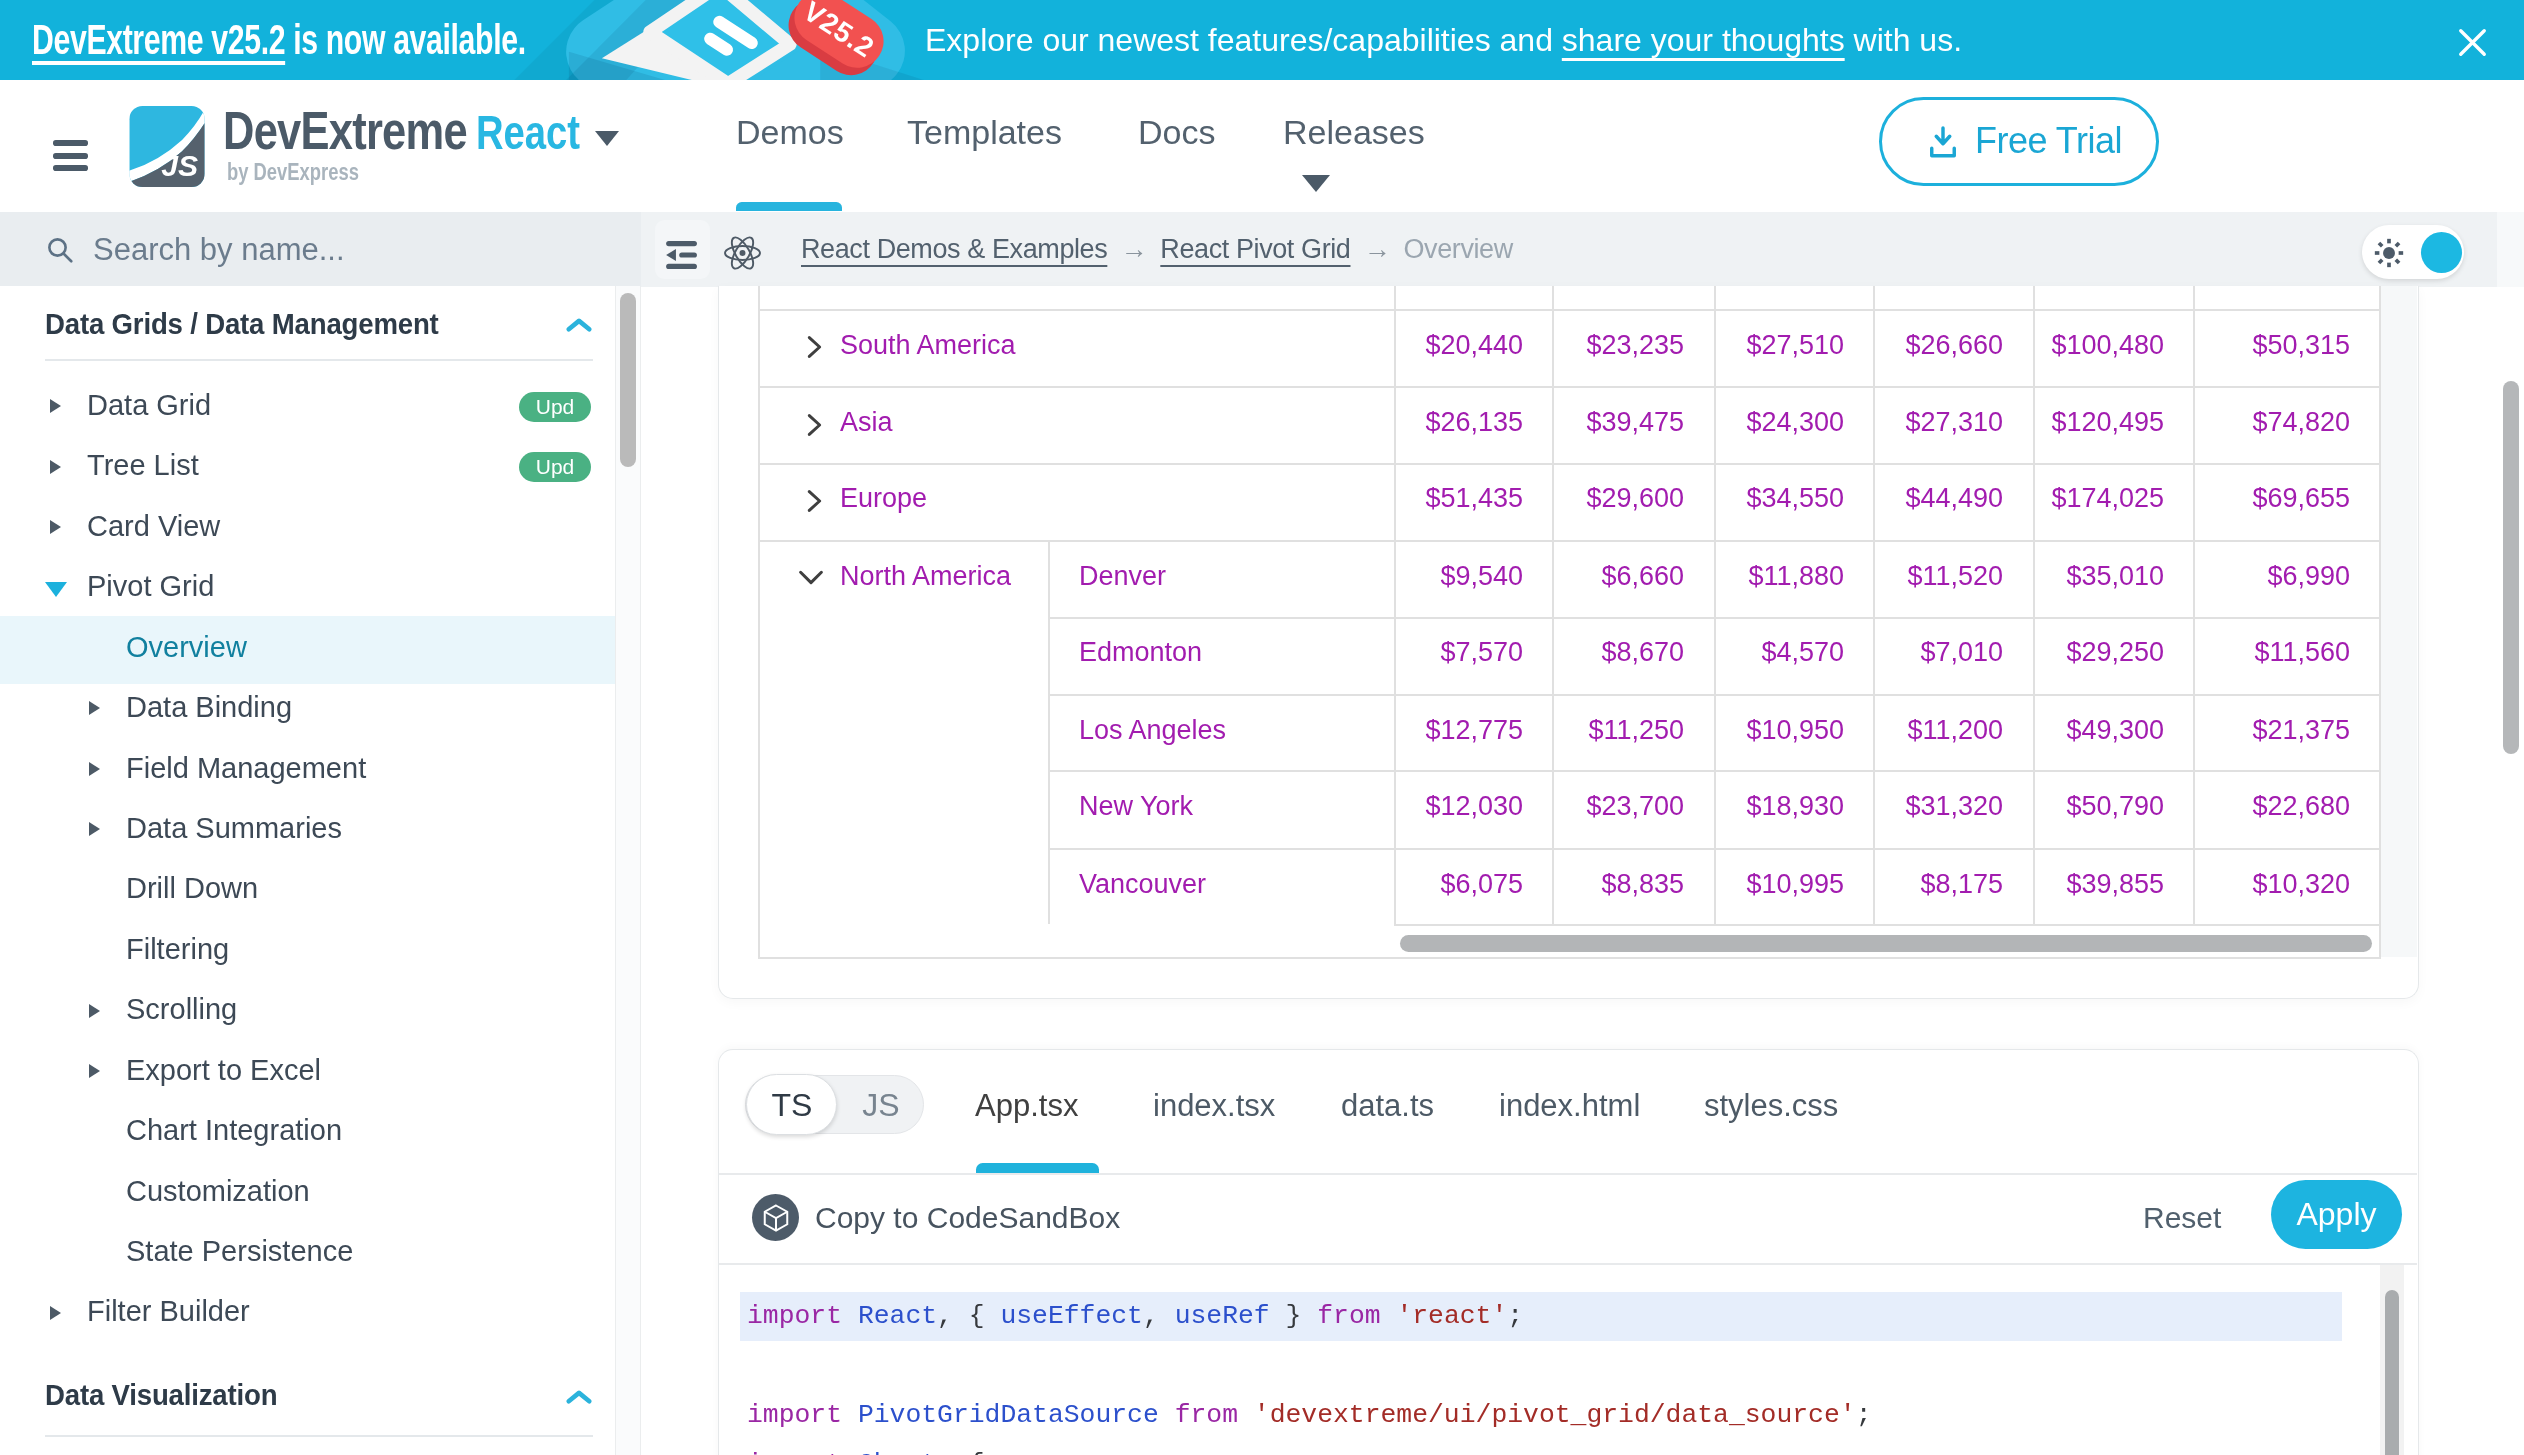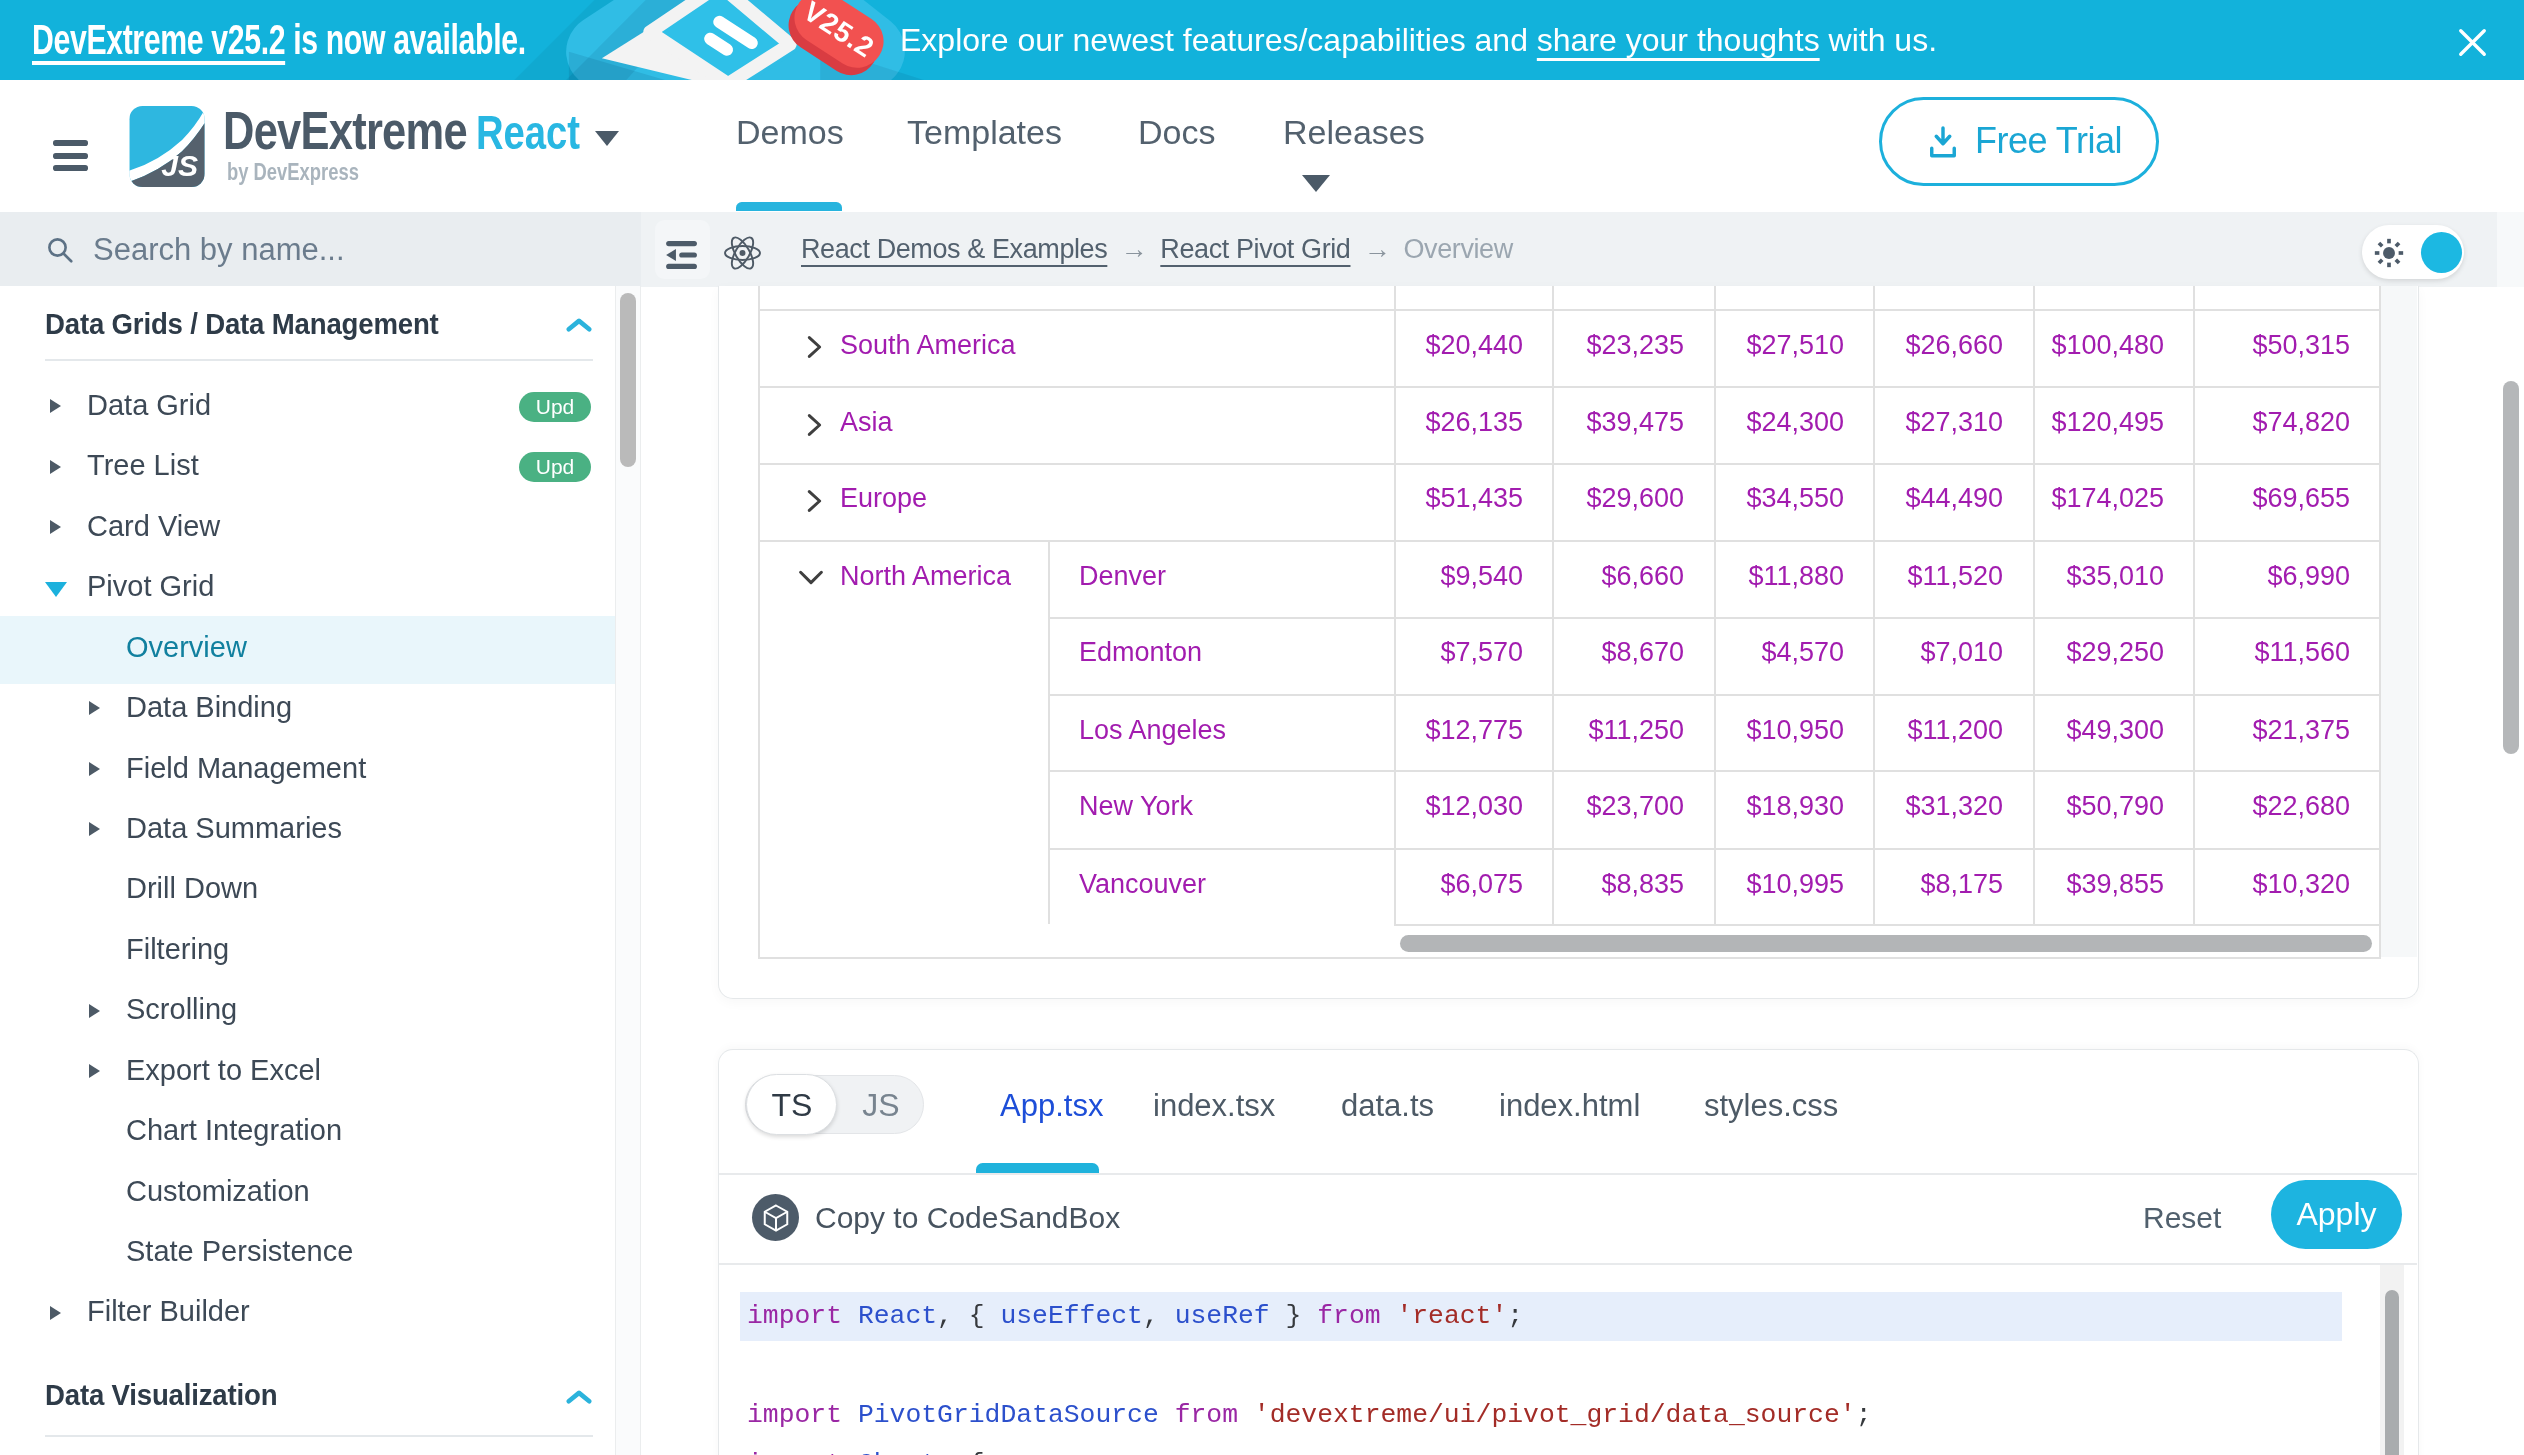--- a/index.html
+++ b/index.html
@@ -91,21 +91,21 @@
       <path d="M 600 85 L 664 85 L 805 -73 L 757 -73 Z" fill="rgba(0,60,95,0.10)"></path>
       <path d="M 603 55 L 705 85 L 603 85 Z" fill="rgba(0,60,95,0.12)"></path>
       <path d="M 870 50 L 980 85 L 870 85 Z" fill="rgba(0,60,95,0.10)"></path>
       <path d="M 692 28 L 638 62 L 775 95 Z" fill="#f3f3f3"></path>
       <path d="M 689 34 L 763 -16 L 838 47 L 772 89 Z" fill="#2fc0e8" stroke="#f3f3f3" stroke-width="14" stroke-linejoin="round"></path>
       <rect x="753" y="28" width="54" height="13" rx="6.5" fill="#fff" transform="rotate(33 780 34.5)"></rect>
       <rect x="745" y="40.5" width="34" height="13" rx="6.5" fill="#fff" transform="rotate(33 762 47)"></rect>
     </svg>
     <div id="vpill">V25.2</div>
     <div class="btxt b1" style="left:32px;"><u>DevExtreme v25.2</u> is now available.</div>
-    <div class="btxt" style="left:900px;">Explore our newest features/capabilities and <u>share your thoughts</u> with us.</div>
+    <div class="btxt" style="left:925px;">Explore our newest features/capabilities and <u>share your thoughts</u> with us.</div>
     <svg id="bclose2" style="position:absolute; left:2457px; top:27px;" width="31" height="31" viewBox="0 0 33 33" stroke="#fff" stroke-width="3.6" stroke-linecap="round">
         <path d="M4 4 L29 29 M29 4 L4 29"></path>
       </svg>
   </div>
 
   <div id="header">
     <div class="hbar" style="top:60px;"></div>
     <div class="hbar" style="top:73px;"></div>
     <div class="hbar" style="top:85px;"></div>
     <svg id="logo" viewBox="0 0 80 86">
@@ -321,21 +321,21 @@
     <div class="tcell tnum" style="left:1919px; top:869px; width:245px;">$39,855</div>
     <div class="tcell tnum" style="left:2105px; top:869px; width:245px;">$10,320</div>
   </div>
 
   <div id="codecard">
     <div id="tgl">
       <div id="tglknob"></div>
       <div class="ts">TS</div>
       <div class="js">JS</div>
     </div>
-    <div class="tab" style="left:281px; color:#1d4ed8;">App.tsx</div>
+    <div class="tab" style="left:256px; color:#404040;">App.tsx</div>
     <div class="tab" style="left:434px;">index.tsx</div>
     <div class="tab" style="left:622px;">data.ts</div>
     <div class="tab" style="left:780px;">index.html</div>
     <div class="tab" style="left:985px;">styles.css</div>
     <div id="tabline"></div>
     <div class="cdiv" style="top:123px;"></div>
     <div id="csicon">
       <svg style="position:absolute;left:8.5px;top:7.6px;" width="30" height="32" viewBox="0 0 24 24" fill="none" stroke="#fff" stroke-width="1.6">
         <path d="M12 2 L21 7 L21 17 L12 22 L3 17 L3 7 Z"></path>
         <path d="M3 7 L12 12 L21 7 M12 12 L12 22"></path>

